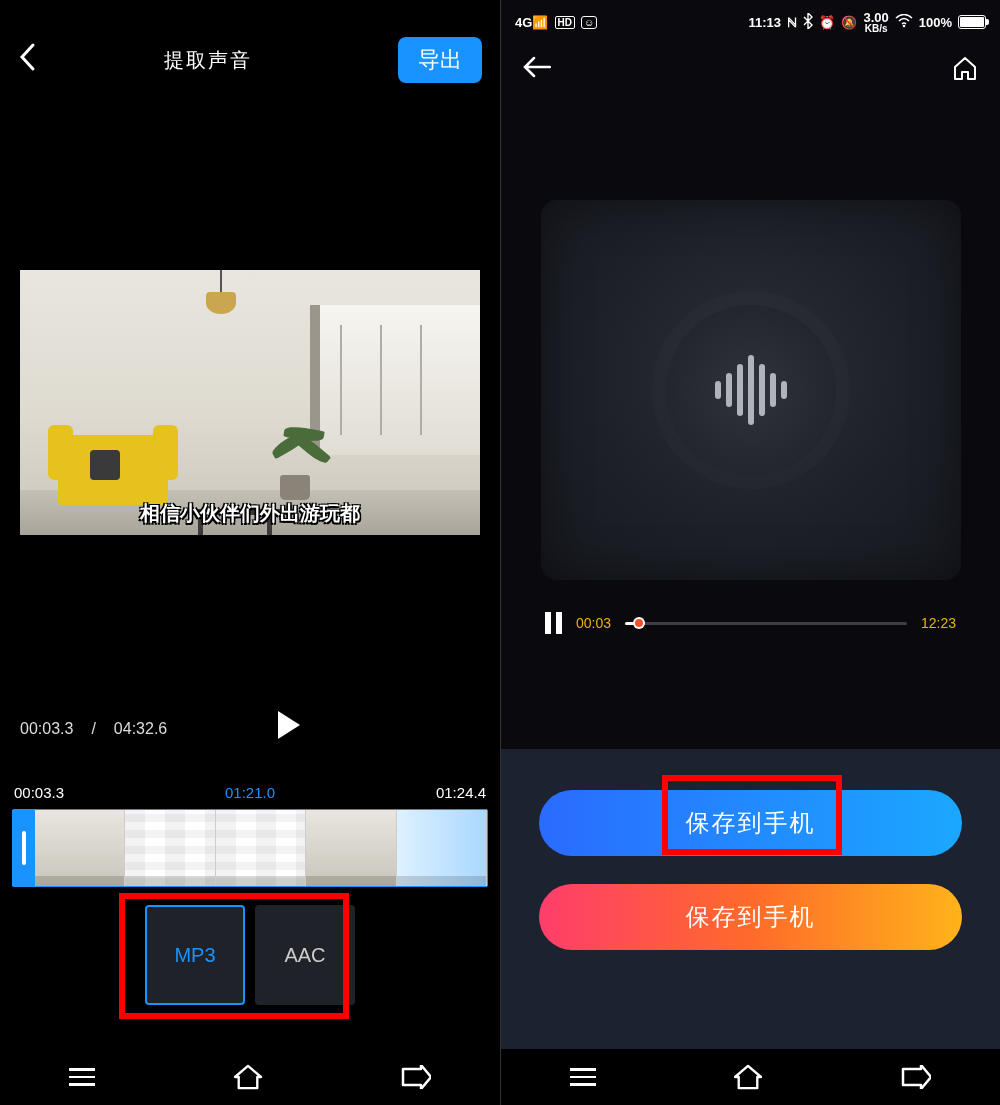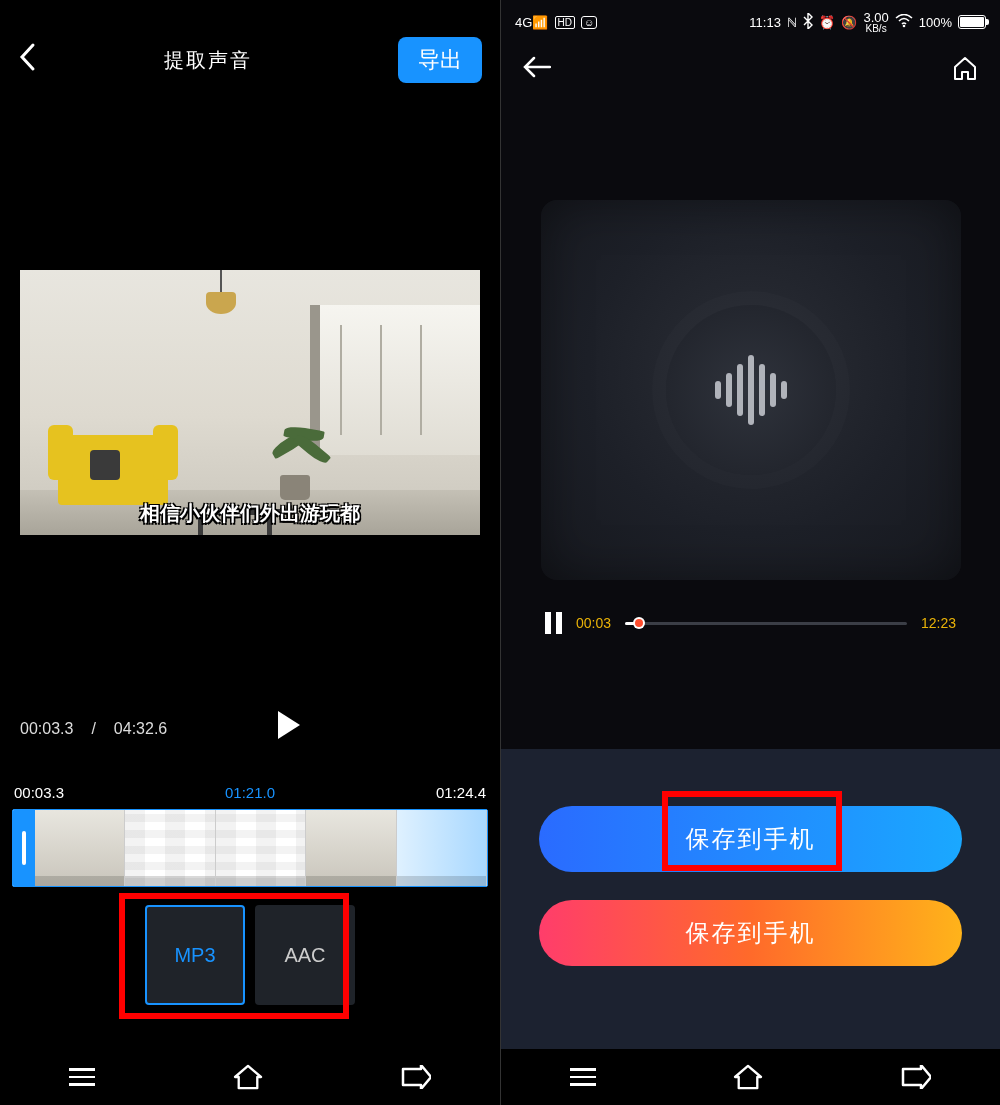--- a/index.html
+++ b/index.html
@@ -103,21 +103,21 @@
   .nav-home-svg{width:30px;height:26px;}
   .nav-menu{display:flex;flex-direction:column;gap:5px;}
   .nav-menu span{display:block;width:26px;height:2.5px;background:#fff;}
 
   
   .statusbar {
     height:36px; display:flex; align-items:center; justify-content:space-between;
     padding: 8px 14px 0; font-size:14px; color:#fff; font-weight:500;
   }
   .sb-left,.sb-right{display:flex;align-items:center;gap:6px;}
-  .sb-left span, .sb-right span{font-size:13px;}
+  .sb-left span, .sb-right span{font-size:13px;font-weight:bold;}
   .sb-sup{font-size:9px;vertical-align:top;}
   .sb-ico{font-size:14px;}
   .batt{width:28px;height:14px;border:1.5px solid #fff;border-radius:3px;position:relative;display:inline-block;}
   .batt::after{content:"";position:absolute;right:-4px;top:3px;width:3px;height:6px;background:#fff;border-radius:0 2px 2px 0;}
   .batt-fill{position:absolute;left:1px;top:1px;bottom:1px;right:1px;background:#fff;border-radius:1px;}
 
   .r-topbar { height:64px; display:flex; align-items:center; justify-content:space-between; padding:0 22px; }
   .r-back { font-size:30px; cursor:pointer; }
   .r-home { width:26px; height:26px; cursor:pointer; }
 
@@ -140,21 +140,21 @@
   .pause-btn { display:flex; gap:5px; cursor:pointer; }
   .pause-btn span{display:block;width:6px;height:22px;background:#fff;}
   .ptime { font-size:14px; color:#eab308; }
   .slider { flex:1; height:3px; background:#3b3e46; position:relative; border-radius:2px; cursor:pointer;}
   .slider-fill{position:absolute;left:0;top:0;bottom:0;background:#fff;border-radius:2px;}
   .slider-thumb{position:absolute;top:50%;width:12px;height:12px;background:#fff;border-radius:50%;transform:translate(-50%,-50%);}
   .slider-thumb::after{content:"";position:absolute;left:2px;top:2px;width:8px;height:8px;background:#ff4d2e;border-radius:50%;}
 
   .actions-panel {
     position:absolute; bottom:56px; left:0; right:0; height:300px;
-    background:#1c2230; padding:57px 38px 0;
+    background:#1c2230; padding:41px 38px 0;
     display:flex; flex-direction:column; gap:28px;
   }
   .action-btn {
     height:66px; border-radius:33px; display:flex; align-items:center; justify-content:center;
     font-size:24px; font-weight:500; color:#fff; cursor:pointer; letter-spacing:2px;
   }
   .btn-save { background: linear-gradient(90deg,#2a6bff 0%, #1aa8ff 100%); }
   .btn-share { background: linear-gradient(90deg,#ff3d6b 0%, #ff6a2a 50%, #ffb31a 100%); }
   .red-box-save { position:absolute; border:6px solid #ff0000; pointer-events:none; }
 

